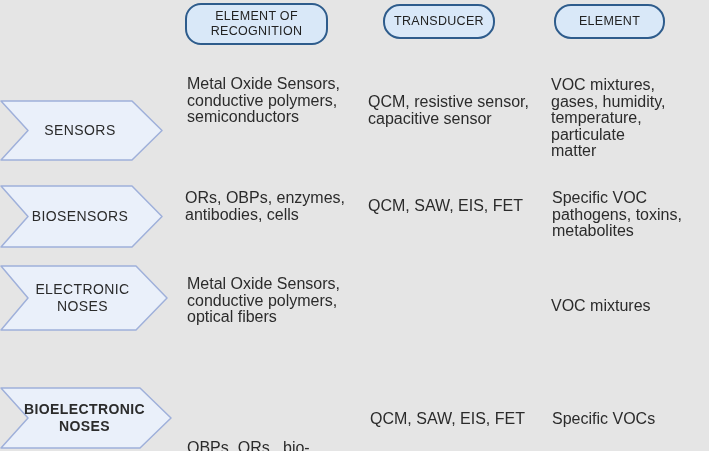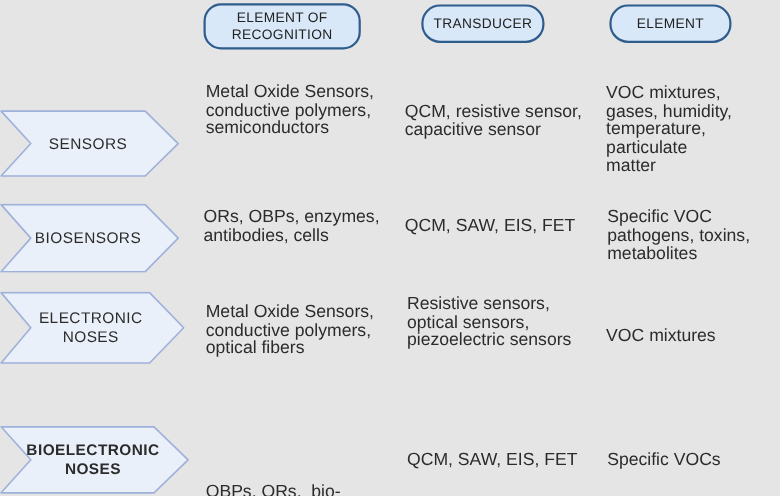--- a/index.html
+++ b/index.html
@@ -140,23 +140,20 @@
   <div class="cell" style="left:185px; top:190px; width:180px;">ORs, OBPs, enzymes,
 antibodies, cells</div>
   <div class="cell" style="left:368px; top:198px; width:180px;">QCM, SAW, EIS, FET</div>
   <div class="cell" style="left:552px; top:190px; width:160px;">Specific VOC
 pathogens, toxins,
 metabolites</div>
 
   <div class="cell" style="left:187px; top:276px; width:180px;">Metal Oxide Sensors,
 conductive polymers,
 optical fibers</div>
-  <div class="cell" style="left:370px; top:269px; width:185px;">Resistive sensors,
-optical sensors,
-piezoelectric sensors</div>
   <div class="cell" style="left:551px; top:298px; width:160px;">VOC mixtures</div>
 
   <div class="cell" style="left:187px; top:396px; width:175px;margin-top:44px;">OBPs, ORs,  bio-
 inspired peptides
 insect antennae</div>
   <div class="cell" style="left:370px; top:411px; width:185px;">QCM, SAW, EIS, FET</div>
   <div class="cell" style="left:552px; top:411px; width:160px;">Specific VOCs</div>
 
 </div>
 

